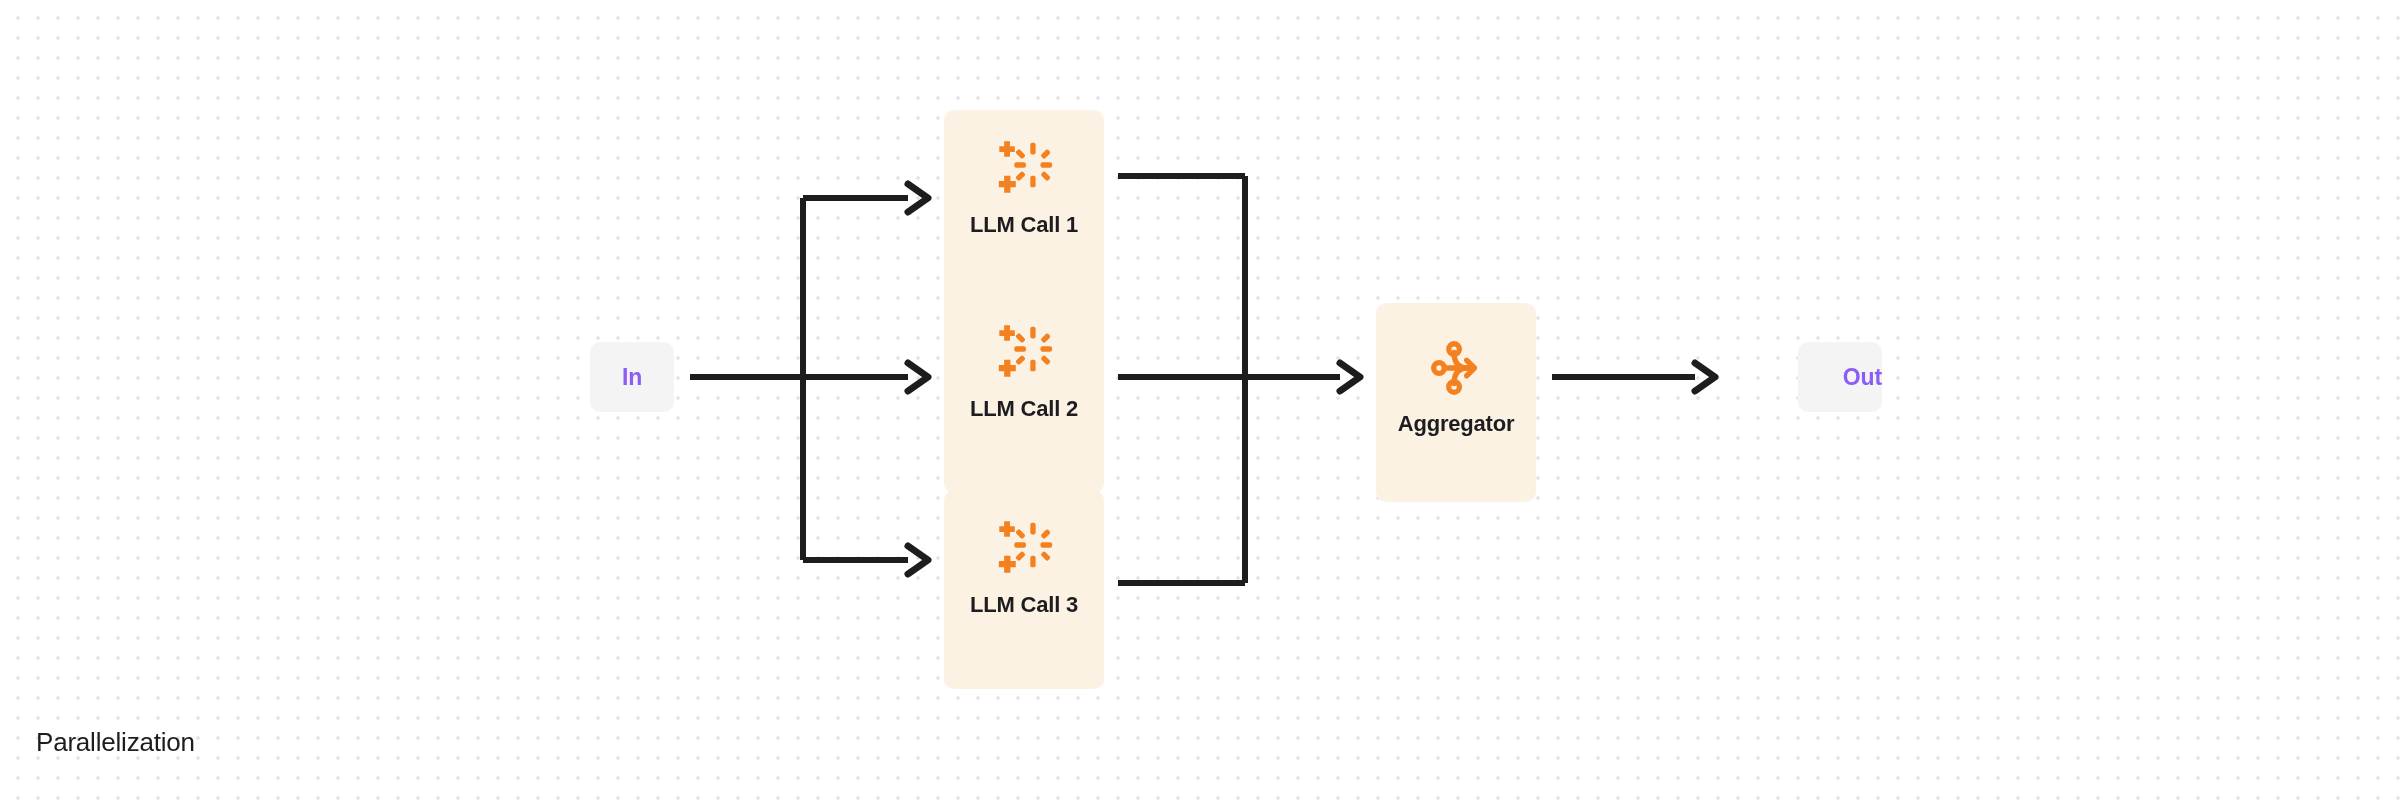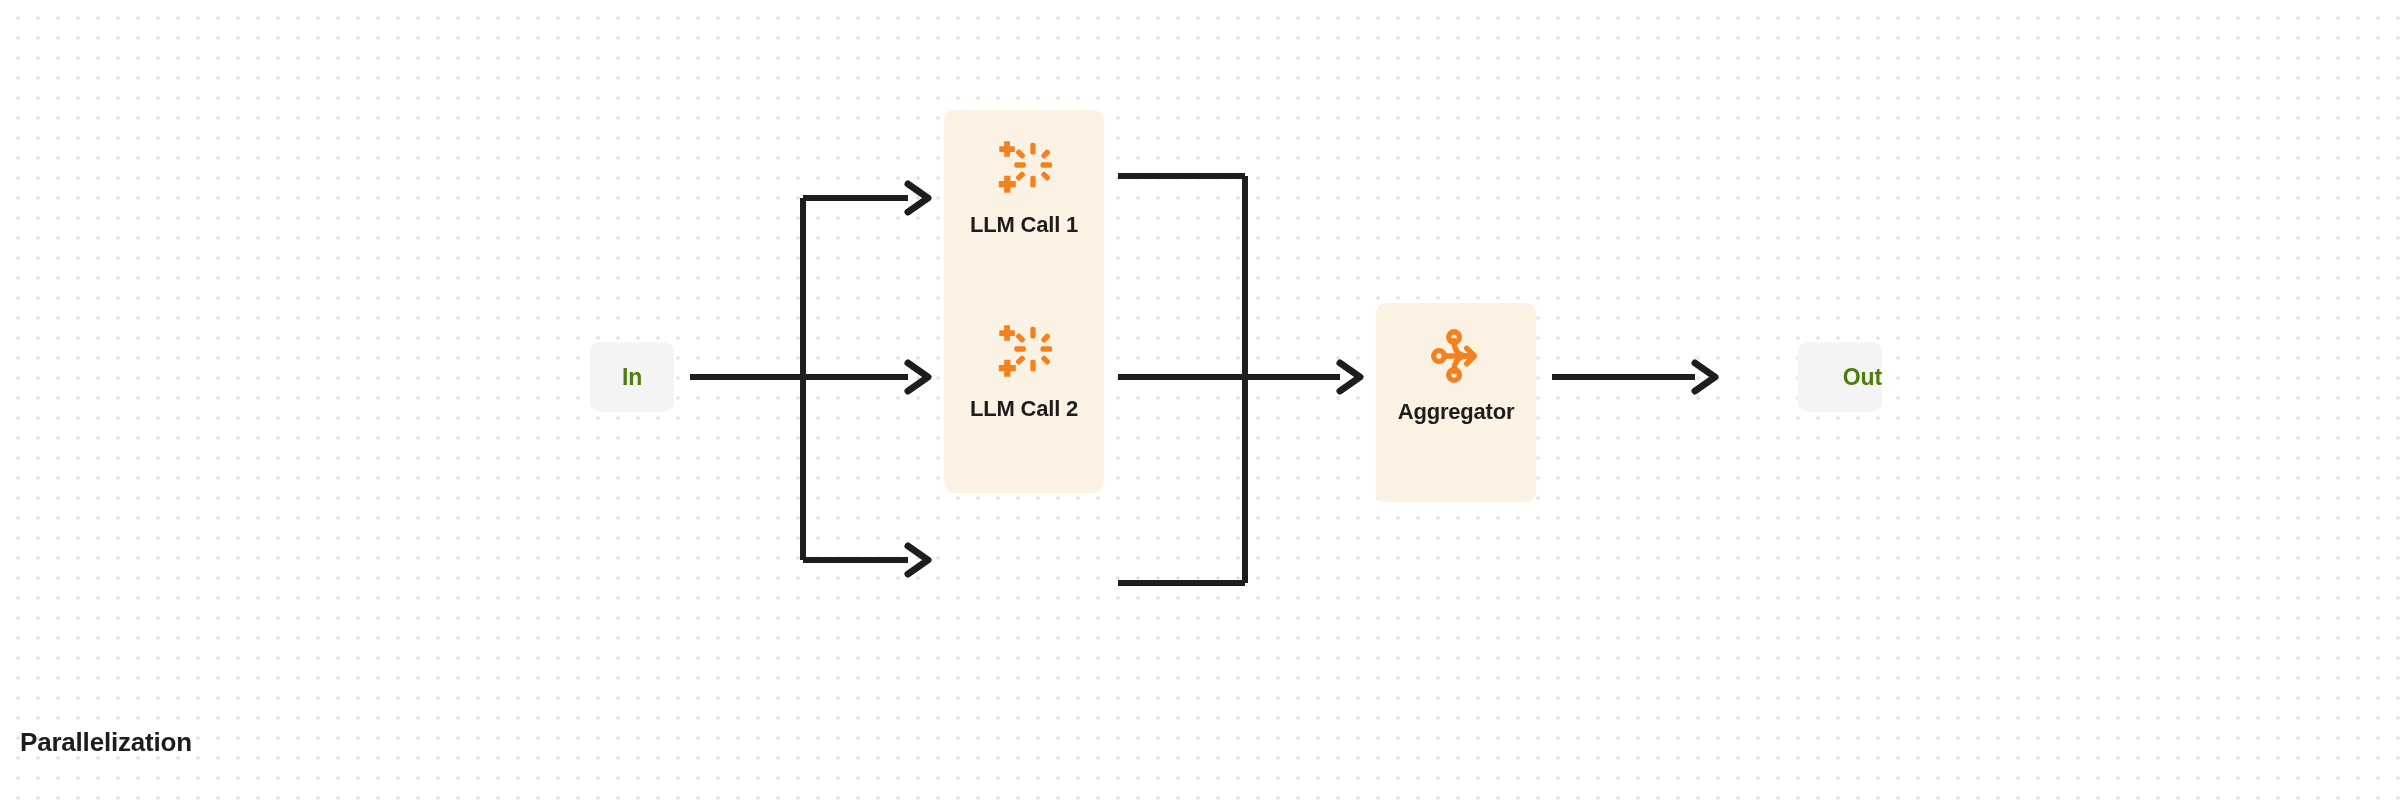--- a/index.html
+++ b/index.html
@@ -37,21 +37,21 @@
     justify-content: center;
   }
   .node-io {
     background: #f4f4f5;
     width: 84px;
     height: 70px;
   }
   .node-io .node-label {
     font-size: 23px;
     font-weight: bold;
-    color: #4d7c0f;
+    color: #8b5cf6;
     letter-spacing: -0.1px;
   }
   .node-llm, .node-agg {
     background: #fbf2e4;
     width: 160px;
     height: 199px;
     justify-content: flex-start;
     padding-top: 26px;
   }
   .node-icon {
@@ -60,29 +60,29 @@
     display: block;
   }
   .node-llm .node-label, .node-agg .node-label {
     margin-top: 14px;
     font-size: 22px;
     font-weight: bold;
     color: #1d1d1f;
     letter-spacing: -0.2px;
     white-space: nowrap;
   }
-  .node-agg { padding-top: 22px; }
+  .node-agg { padding-top: 34px; }
   .node-agg .node-label { margin-top: 12px; }
 
   #title {
     position: absolute;
-    left: 20px;
+    left: 36px;
     top: 727px;
     font-size: 26px;
-    font-weight: bold;
+    font-weight: normal;
     color: #1d1d1f;
     letter-spacing: -0.2px;
   }
   #brand {
     position: absolute;
     right: 34px;
     top: 726px;
     display: flex;
     align-items: center;
     gap: 14px;
@@ -162,20 +162,37 @@
         <rect x="51.6" y="13.6" width="5.5" height="10" rx="2" transform="rotate(45 54.3 18.6)"></rect>
         <rect x="25.6" y="36.4" width="5.5" height="10" rx="2" transform="rotate(45 28.3 41.4)"></rect>
         <rect x="51.6" y="36.4" width="5.5" height="10" rx="2" transform="rotate(-45 54.3 41.4)"></rect>
         <path d="M 11.5 5.5 h 6 v 5 h 5 v 6 h -5 v 5 h -6 v -5 h -5 v -6 h 5 z"></path>
         <path d="M 11.5 41 h 6.5 v 5.5 h 5.5 v 6.5 h -5.5 v 5.5 h -6.5 v -5.5 h -5.5 v -6.5 h 5.5 z"></path>
       </g>
     </svg>
     <span class="node-label">LLM Call 2</span>
   </div>
 
+  <div class="node node-llm" style="left:944px; top:490px;">
+    <svg class="node-icon" viewBox="0 0 64 64" xmlns="http://www.w3.org/2000/svg">
+      <g fill="#f48120">
+        <rect x="38.5" y="7" width="5.5" height="12" rx="2"></rect>
+        <rect x="38.5" y="41" width="5.5" height="12" rx="2"></rect>
+        <rect x="49" y="27.2" width="12" height="5.5" rx="2"></rect>
+        <rect x="22" y="27.2" width="12" height="5.5" rx="2"></rect>
+        <rect x="25.6" y="13.6" width="5.5" height="10" rx="2" transform="rotate(-45 28.3 18.6)"></rect>
+        <rect x="51.6" y="13.6" width="5.5" height="10" rx="2" transform="rotate(45 54.3 18.6)"></rect>
+        <rect x="25.6" y="36.4" width="5.5" height="10" rx="2" transform="rotate(45 28.3 41.4)"></rect>
+        <rect x="51.6" y="36.4" width="5.5" height="10" rx="2" transform="rotate(-45 54.3 41.4)"></rect>
+        <path d="M 11.5 5.5 h 6 v 5 h 5 v 6 h -5 v 5 h -6 v -5 h -5 v -6 h 5 z"></path>
+        <path d="M 11.5 41 h 6.5 v 5.5 h 5.5 v 6.5 h -5.5 v 5.5 h -6.5 v -5.5 h -5.5 v -6.5 h 5.5 z"></path>
+      </g>
+    </svg>
+    <span class="node-label">LLM Call 3</span>
+  </div>
 
   <div class="node node-agg" style="left:1376px; top:303px;">
     <svg class="node-icon" viewBox="0 0 64 64" xmlns="http://www.w3.org/2000/svg">
       <g fill="none" stroke="#f48120" stroke-width="5.5" stroke-linecap="round" stroke-linejoin="round">
         <path d="M 20 32 H 50"></path>
         <path d="M 30 16 Q 30 32 44 32"></path>
         <path d="M 30 48 Q 30 32 44 32"></path>
         <path d="M 43 24 L 51 32 L 43 40"></path>
         <circle cx="30" cy="12.5" r="5.5"></circle>
         <circle cx="30" cy="51.5" r="5.5"></circle>

